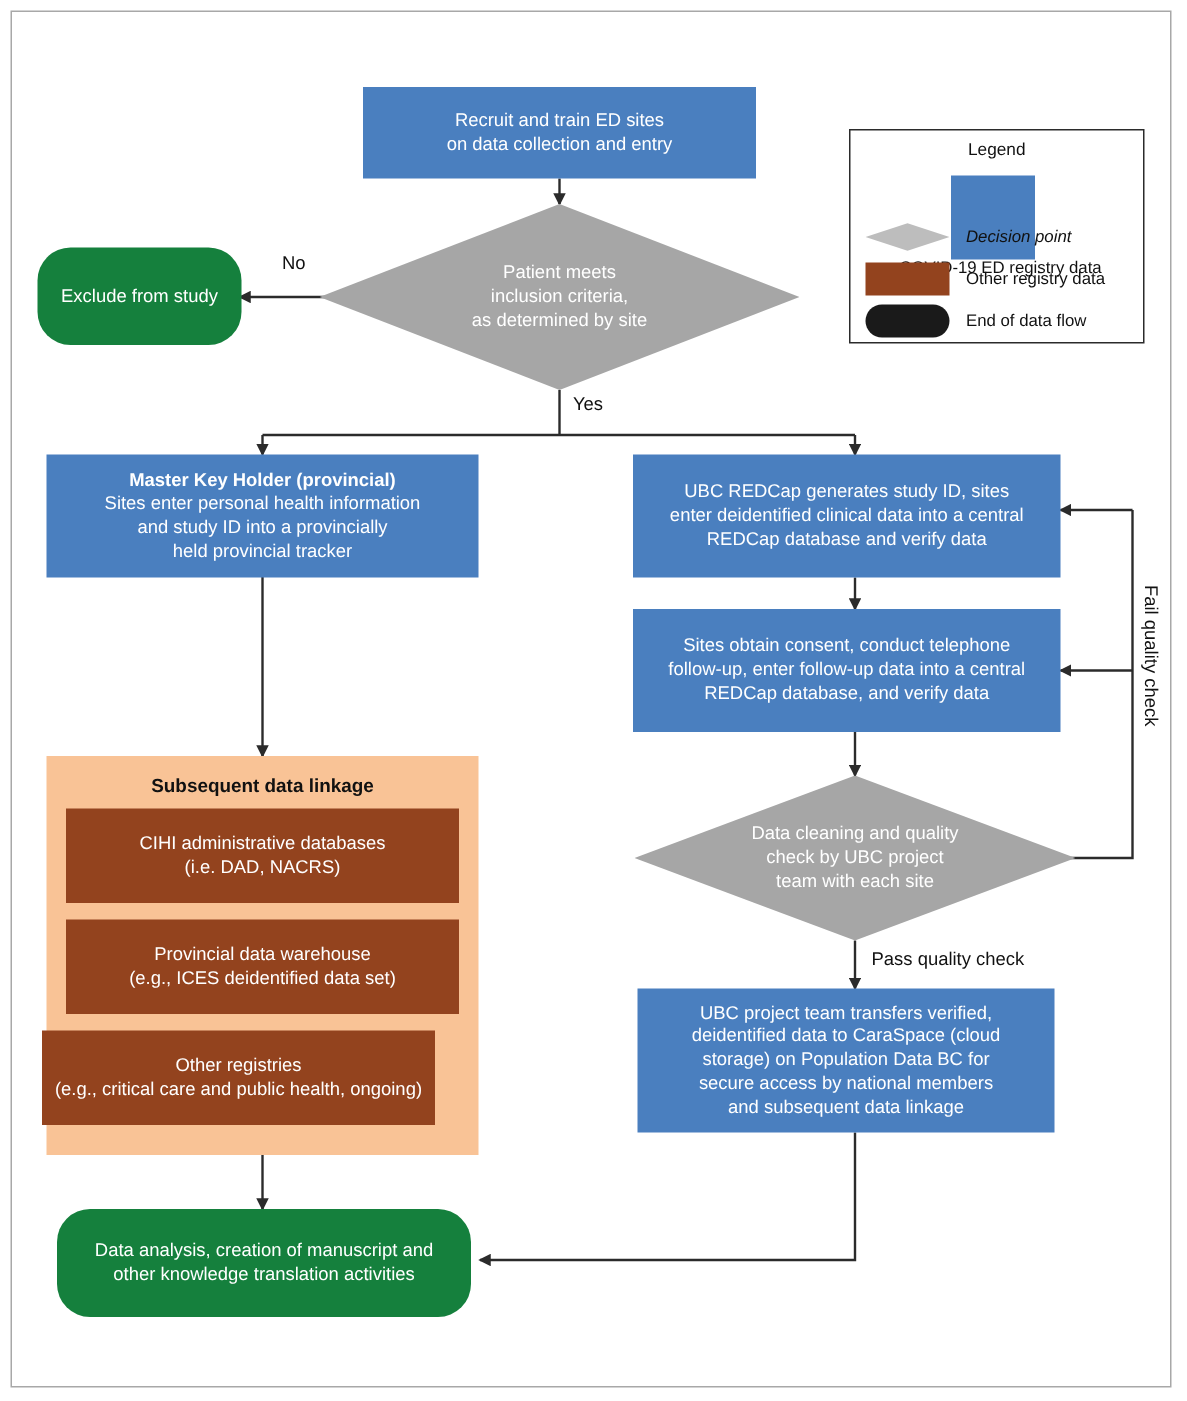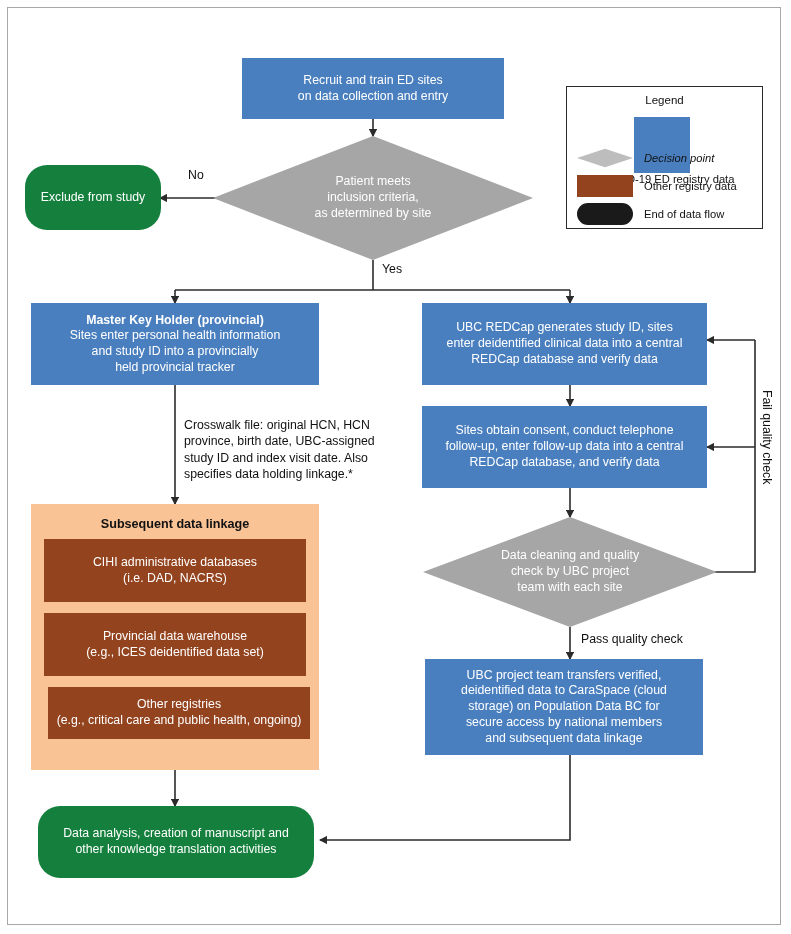--- a/index.html
+++ b/index.html
@@ -259,46 +259,40 @@
 
   <div class="node blue-box" style="left:31px; top:303px; width:288px; height:82px;">
     <div>
       <div class="bold-line">Master Key Holder (provincial)</div>
       <div>Sites enter personal health information</div>
       <div>and study ID into a provincially</div>
       <div>held provincial tracker</div>
     </div>
   </div>
 
-  <div class="note-text" style="left:184px; top:417px; width:215px;">
-    <div>Crosswalk file: original HCN, HCN</div>
-    <div>province, birth date, UBC-assigned</div>
-    <div>study ID and index visit date. Also</div>
-    <div>specifies data holding linkage.*</div>
-  </div>
 
   <div class="orange-panel" style="left:31px; top:504px; width:288px; height:266px;">
     <div class="panel-title" style="top:13px;">Subsequent data linkage</div>
   </div>
 
   <div class="node brown-box" style="left:44px; top:539px; width:262px; height:63px;">
     <div>
       <div>CIHI administrative databases</div>
       <div>(i.e. DAD, NACRS)</div>
     </div>
   </div>
 
   <div class="node brown-box" style="left:44px; top:613px; width:262px; height:63px;">
     <div>
       <div>Provincial data warehouse</div>
       <div>(e.g., ICES deidentified data set)</div>
     </div>
   </div>
 
-  <div class="node brown-box" style="left:48px; top:687px; width:262px; height:52px;">
+  <div class="node brown-box" style="left:28px; top:687px; width:262px; height:63px;">
     <div>
       <div>Other registries</div>
       <div>(e.g., critical care and public health, ongoing)</div>
     </div>
   </div>
 
   <div class="node blue-box" style="left:422px; top:303px; width:285px; height:82px;">
     <div>
       <div>UBC REDCap generates study ID, sites</div>
       <div>enter deidentified clinical data into a central</div>

